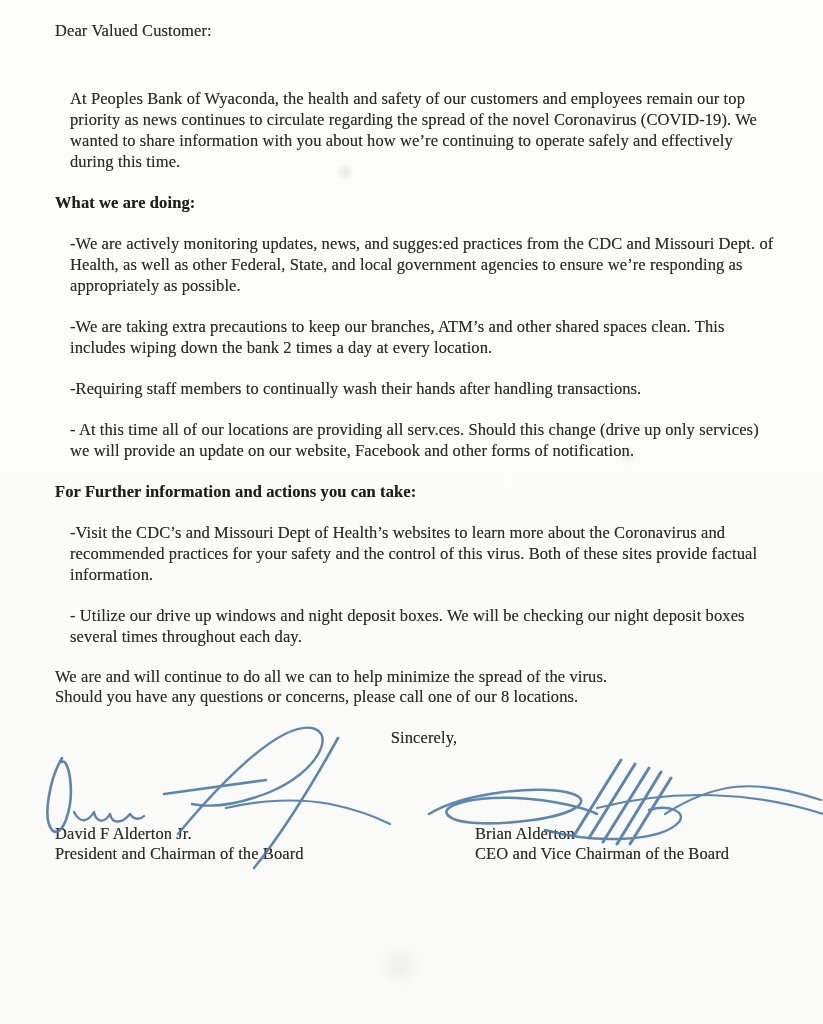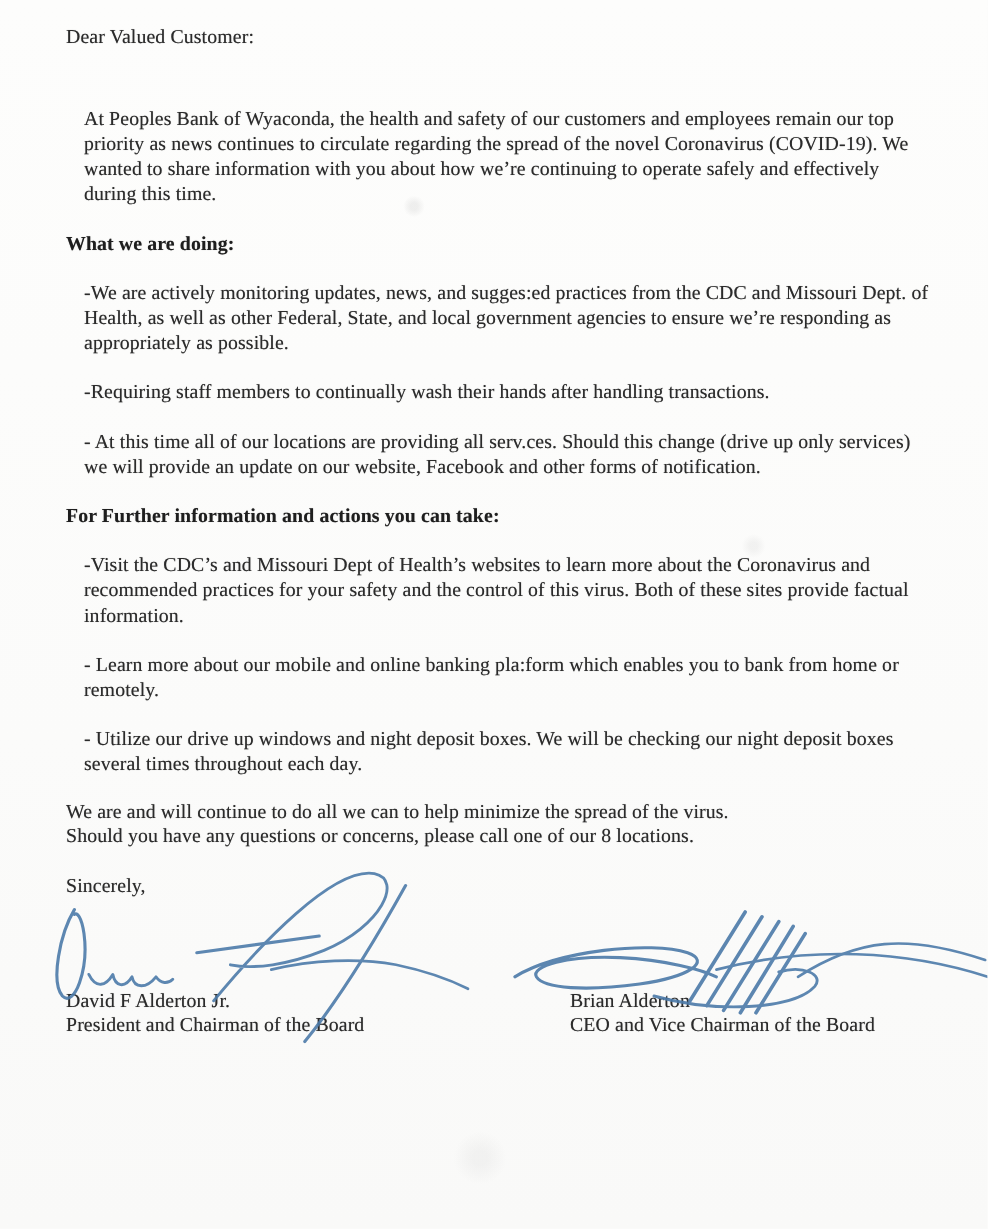--- a/index.html
+++ b/index.html
@@ -23,21 +23,21 @@
     color:#2b2b2b;
     font-size:16.5px;
     line-height:21px;
     letter-spacing:0.1px;
     text-shadow:0 0 0.6px rgba(45,45,45,0.55);
   }
   .para{margin:0 15px 20px;}
   .salutation{margin:0 0 47px;}
   .heading{font-weight:bold;color:#1e1e1e;margin:0 0 20px;}
   .closing{margin:0 0 20px;}
-  .signoff{margin:0;}
+  .signoff{margin:0;text-align:center;}
   .sig-row{position:relative;height:76px;}
   .sig{position:absolute;pointer-events:none;z-index:2;}
   .sig path{fill:none;stroke-linecap:round;stroke-linejoin:round;}
   .sig-left{left:-25px;top:-32px;}
   .sig-right{left:370px;top:0;}
   .names-row{position:relative;height:60px;}
   .name-block{position:absolute;top:0;left:0;}
   .name-block.right{left:420px;}
   .name-line{display:block;line-height:20px;}
 </style>
@@ -47,27 +47,27 @@
 <div class="page">
   <div class="content">
 
     <p class="para salutation">Dear Valued Customer:</p>
 
     <p class="para">At Peoples Bank of Wyaconda, the health and safety of our customers and employees remain our top priority as news continues to circulate regarding the spread of the novel Coronavirus (COVID-19). We wanted to share information with you about how we’re continuing to operate safely and effectively during this time.</p>
 
     <p class="heading">What we are doing:</p>
 
     <p class="para">-We are actively monitoring updates, news, and sugges:ed practices from the CDC and Missouri Dept. of Health, as well as other Federal, State, and local government agencies to ensure we’re responding as appropriately as possible.</p>
+    <p class="para">-We are taking extra precautions to keep our branches, ATM’s and other shared spaces clean. This includes wiping down the bank 2 times a day at every location.</p>
     <p class="para">-Requiring staff members to continually wash their hands after handling transactions.</p>
     <p class="para">- At this time all of our locations are providing all serv.ces. Should this change (drive up only services) we will provide an update on our website, Facebook and other forms of notification.</p>
 
     <p class="heading">For Further information and actions you can take:</p>
 
     <p class="para">-Visit the CDC’s and Missouri Dept of Health’s websites to learn more about the Coronavirus and recommended practices for your safety and the control of this virus. Both of these sites provide factual information.</p>
-    <p class="para">- Learn more about our mobile and online banking pla:form which enables you to bank from home or remotely.</p>
     <p class="para">- Utilize our drive up windows and night deposit boxes. We will be checking our night deposit boxes several times throughout each day.</p>
 
     <p class="para closing">
       <span class="name-line">We are and will continue to do all we can to help minimize the spread of the virus.</span>
       <span class="name-line">Should you have any questions or concerns, please call one of our 8 locations.</span>
     </p>
 
     <p class="signoff">Sincerely,</p>
 
     <div class="sig-row">

